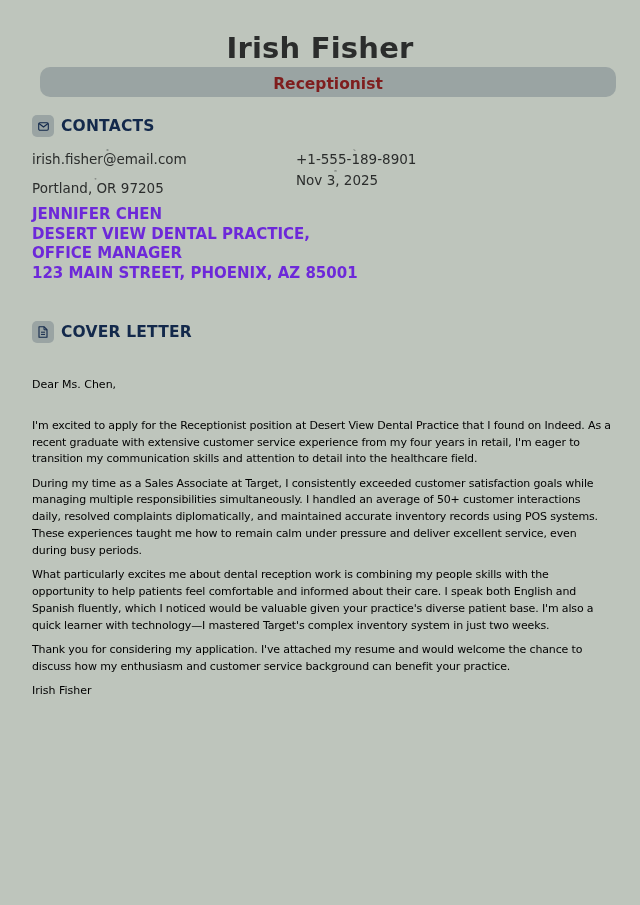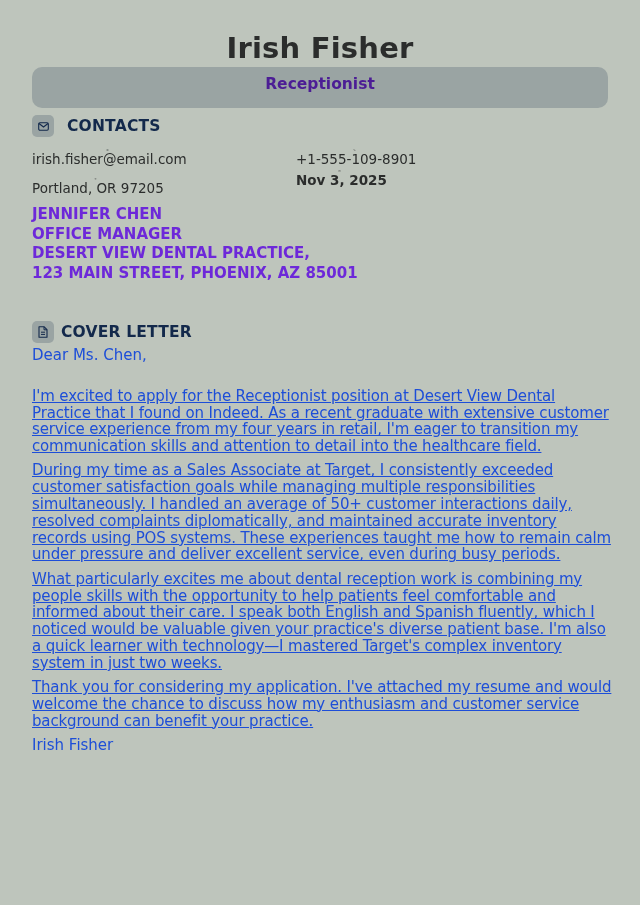--- a/index.html
+++ b/index.html
@@ -25,29 +25,29 @@
       left: 0; width: 640px;
       text-align: center;
       font-size: 29px;
       font-weight: bold;
       color: #2b2d2c;
       letter-spacing: 0.2px;
       line-height: 36px;
     }
     .role-banner {
       position: absolute;
-      left: 32px; top: 67px;
-      width: 576px; height: 41px;
+      left: 40px; top: 67px;
+      width: 576px; height: 30px;
       background: #9aa4a3;
       border-radius: 10px;
       text-align: center;
       line-height: 35px;
       font-size: 15.5px;
       font-weight: bold;
-      color: #4c1d95;
+      color: #7f1d1d;
     }
     .section-head {
       position: absolute;
       left: 32px;
       display: flex;
       align-items: center;
       height: 22px;
     }
     .section-icon {
       width: 22px; height: 22px;
@@ -78,43 +78,43 @@
       position: absolute;
       left: 32px; top: 205px;
       font-size: 15px;
       font-weight: bold;
       color: #6d28d9;
       line-height: 19.5px;
     }
     .recipient div { white-space: nowrap; }
     .letter {
       position: absolute;
-      left: 32px; top: 347px;
+      left: 32px; top: 377px;
       width: 580px;
-      font-size: 15px;
+      font-size: 11px;
       line-height: 16.8px;
-      color: #1d4ed8;
+      color: #000000;
     }
     .salutation { margin-bottom: 24px; }
-    .para { margin-bottom: 7.5px; letter-spacing: -0.15px; text-decoration: underline; }
+    .para { margin-bottom: 7.5px; letter-spacing: -0.15px; }
     .closing { margin-top: 26px; }
     .signature { margin-top: 8px; }
   </style>
 </head>
 <body>
 
 <div class="page">
 
   <div class="name">Irish Fisher</div>
 
   <div class="role-banner">
     <span>Receptionist</span>
   </div>
 
-  <div class="section-head" style="top:115px;gap:6px;">
+  <div class="section-head" style="top:115px;">
     <span class="section-icon">
       <svg width="11" height="9" viewBox="0 0 11 9">
         <rect x="0.7" y="0.7" width="9.6" height="7.6" rx="1.2" fill="none" stroke="#13294b" stroke-width="1.1"></rect>
         <path d="M1 1.5 L5.5 5 L10 1.5" fill="none" stroke="#13294b" stroke-width="1.1"></path>
       </svg>
     </span>
     <span class="section-title">CONTACTS</span>
   </div>
 
   <div class="contact-item" style="left:32px; top:149px;">
@@ -122,45 +122,45 @@
       <circle cx="6" cy="6" r="2.2" fill="none" stroke="#2b2d2c" stroke-width="1.2"></circle>
       <path d="M8.2 6 v0.9 a1.5 1.5 0 0 0 3 0 V6 a5.2 5.2 0 1 0 -2 4.1" fill="none" stroke="#2b2d2c" stroke-width="1.2"></path>
     </svg>
     <span>irish.fisher@email.com</span>
   </div>
 
   <div class="contact-item" style="left:296px; top:149px;">
     <svg width="11" height="11" viewBox="0 0 12 12">
       <path d="M2.2 1 L4.2 1 L5 3.4 L3.8 4.4 A6.5 6.5 0 0 0 7.6 8.2 L8.6 7 L11 7.8 L11 9.8 A1.2 1.2 0 0 1 9.8 11 A9 9 0 0 1 1 2.2 A1.2 1.2 0 0 1 2.2 1 Z" fill="none" stroke="#2b2d2c" stroke-width="1.1" stroke-linejoin="round"></path>
     </svg>
-    <span>+1-555-109-8901</span>
+    <span>+1-555-189-8901</span>
   </div>
 
   <div class="contact-item" style="left:32px; top:170px;margin-top:8px;">
     <svg width="11" height="12" viewBox="0 0 12 13">
       <path d="M6 12 C6 12 10.5 7.8 10.5 5 A4.5 4.5 0 0 0 1.5 5 C1.5 7.8 6 12 6 12 Z" fill="none" stroke="#2b2d2c" stroke-width="1.2"></path>
       <circle cx="6" cy="5" r="1.6" fill="none" stroke="#2b2d2c" stroke-width="1.1"></circle>
     </svg>
     <span>Portland, OR 97205</span>
   </div>
 
-  <div class="contact-item" style="left:296px; top:170px;font-weight:bold;">
+  <div class="contact-item" style="left:296px; top:170px;">
     <svg width="11" height="11" viewBox="0 0 12 12">
       <rect x="1" y="1.8" width="10" height="9.2" rx="1.2" fill="none" stroke="#2b2d2c" stroke-width="1.1"></rect>
       <line x1="1" y1="5" x2="11" y2="5" stroke="#2b2d2c" stroke-width="1.1"></line>
       <line x1="4" y1="0.6" x2="4" y2="2.8" stroke="#2b2d2c" stroke-width="1.1"></line>
       <line x1="8" y1="0.6" x2="8" y2="2.8" stroke="#2b2d2c" stroke-width="1.1"></line>
     </svg>
     <span>Nov 3, 2025</span>
   </div>
 
   <div class="recipient">
     <div>JENNIFER CHEN</div>
+    <div>DESERT VIEW DENTAL PRACTICE,</div>
     <div>OFFICE MANAGER</div>
-    <div>DESERT VIEW DENTAL PRACTICE,</div>
     <div>123 MAIN STREET, PHOENIX, AZ 85001</div>
   </div>
 
   <div class="section-head" style="top:321px;">
     <span class="section-icon">
       <svg width="10" height="12" viewBox="0 0 10 12">
         <path d="M1 0.8 H6.2 L9 3.6 V11.2 H1 Z" fill="none" stroke="#13294b" stroke-width="1.1" stroke-linejoin="round"></path>
         <path d="M6 0.8 V3.8 H9" fill="none" stroke="#13294b" stroke-width="1"></path>
         <line x1="3" y1="6.2" x2="7" y2="6.2" stroke="#13294b" stroke-width="1"></line>
         <line x1="3" y1="8.4" x2="7" y2="8.4" stroke="#13294b" stroke-width="1"></line>

